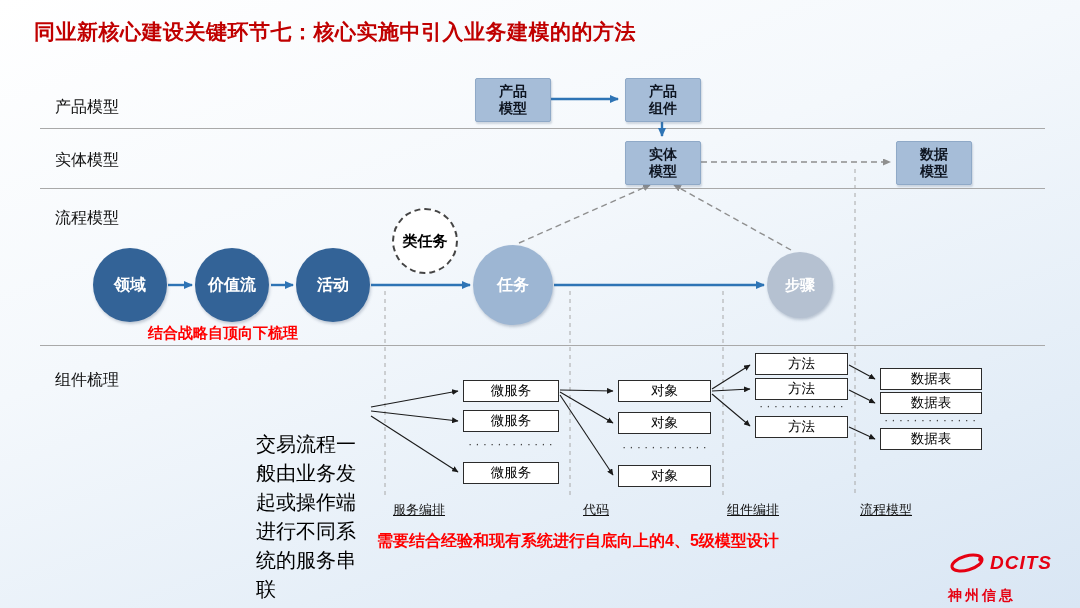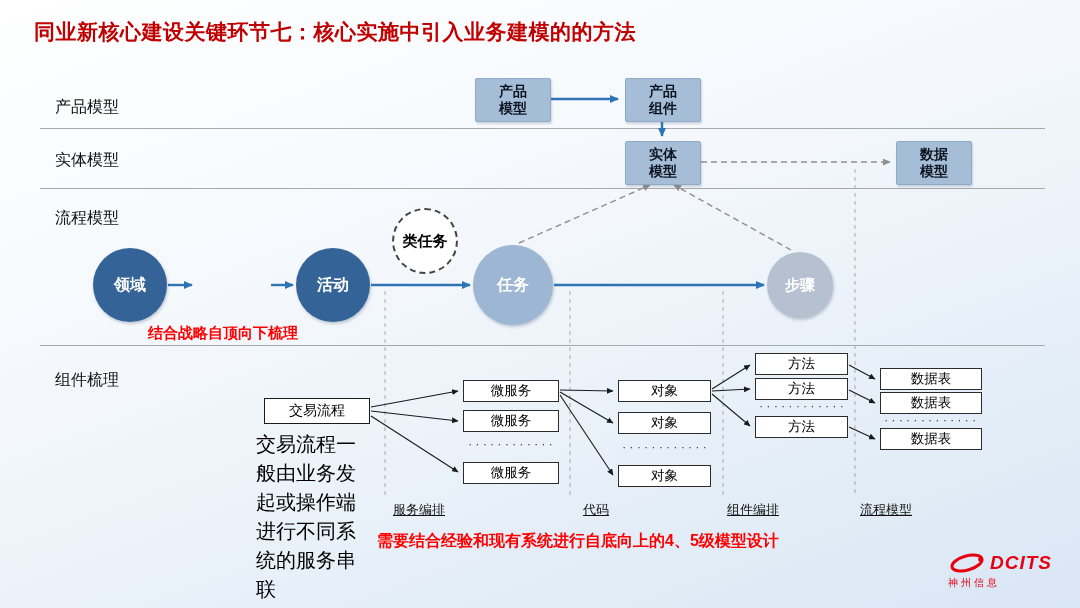--- a/index.html
+++ b/index.html
@@ -58,22 +58,22 @@
   .dots{font-size:13px;letter-spacing:3px;color:#444;white-space:nowrap;overflow:hidden;}
   .lane-label{font-size:13px;color:#111;text-decoration:underline;}
   svg.lines{position:absolute;left:0;top:0;z-index:1;pointer-events:none;}
   .logo{display:flex;flex-direction:column;z-index:2;}
   .logo-row{display:flex;align-items:center;gap:4px;}
   .brand{
     font-size:19px;font-weight:bold;font-style:italic;
     color:var(--brand-red,#E60012);letter-spacing:1px;
   }
   .company{
-    font-size:10px;color:var(--brand-red,#E60012);
-    letter-spacing:3px;margin-top:1px;font-weight:normal;
+    font-size:14px;color:var(--brand-red,#E60012);
+    letter-spacing:3px;margin-top:12px;font-weight:bold;
   }
 </style>
 </head>
 <body>
 
 <div class="slide">
 
   <div class="abs title">同业新核心建设关键环节七：核心实施中引入业务建模的的方法</div>
 
   <div class="abs divider" style="left:40px;top:128px;width:1005px"></div>
@@ -144,29 +144,29 @@
   </div>
 
   <div class="abs bluebox" style="left:625px;top:141px">
     <span>实体模型</span>
   </div>
   <div class="abs bluebox" style="left:896px;top:141px">
     <span>数据模型</span>
   </div>
 
   <div class="abs circle c-dark" style="left:93px;top:248px;width:74px;height:74px">领域</div>
+  <div class="abs circle c-dark" style="left:195px;top:248px;width:74px;height:74px">价值流</div>
   <div class="abs circle c-dark" style="left:296px;top:248px;width:74px;height:74px">活动</div>
   <div class="abs circle c-mid" style="left:473px;top:245px;width:80px;height:80px">任务</div>
   <div class="abs circle c-light" style="left:767px;top:252px;width:66px;height:66px;font-size:15px">步骤</div>
 
   <div class="abs class-task" style="left:392px;top:208px">类任务</div>
 
   <div class="abs note-red" style="left:148px;top:324px">结合战略自顶向下梳理</div>
 
-  <div class="abs tradebox" style="left:264px;top:398px">交易流程</div>
   <div class="abs trade-note" style="left:256px;top:430px">交易流程一般由业务发起或操作端进行不同系统的服务串联</div>
 
   <div class="abs wbox" style="left:463px;top:380px;width:96px">微服务</div>
   <div class="abs wbox" style="left:463px;top:410px;width:96px">微服务</div>
   <div class="abs dots" style="left:468px;top:436px;width:88px">····················</div>
   <div class="abs wbox" style="left:463px;top:462px;width:96px">微服务</div>
 
   <div class="abs wbox" style="left:618px;top:380px;width:93px">对象</div>
   <div class="abs wbox" style="left:618px;top:412px;width:93px">对象</div>
   <div class="abs dots" style="left:622px;top:439px;width:85px">····················</div>

